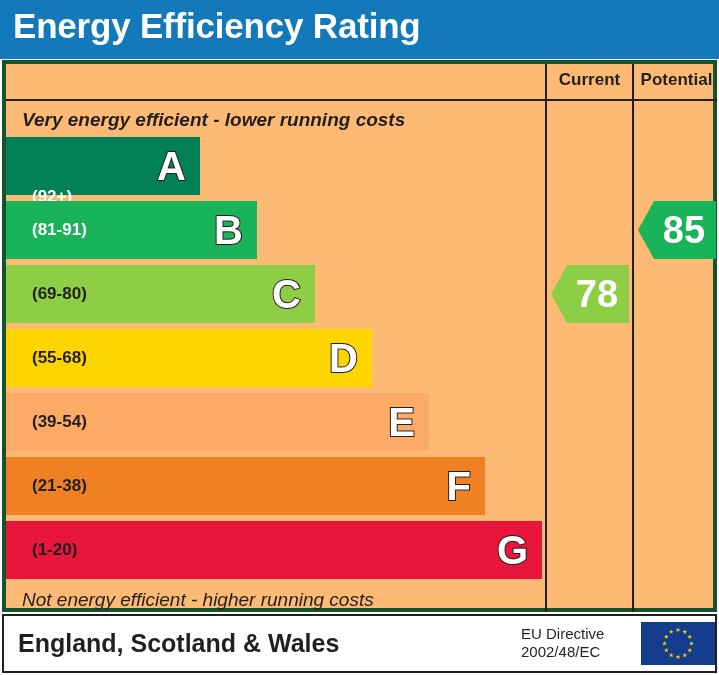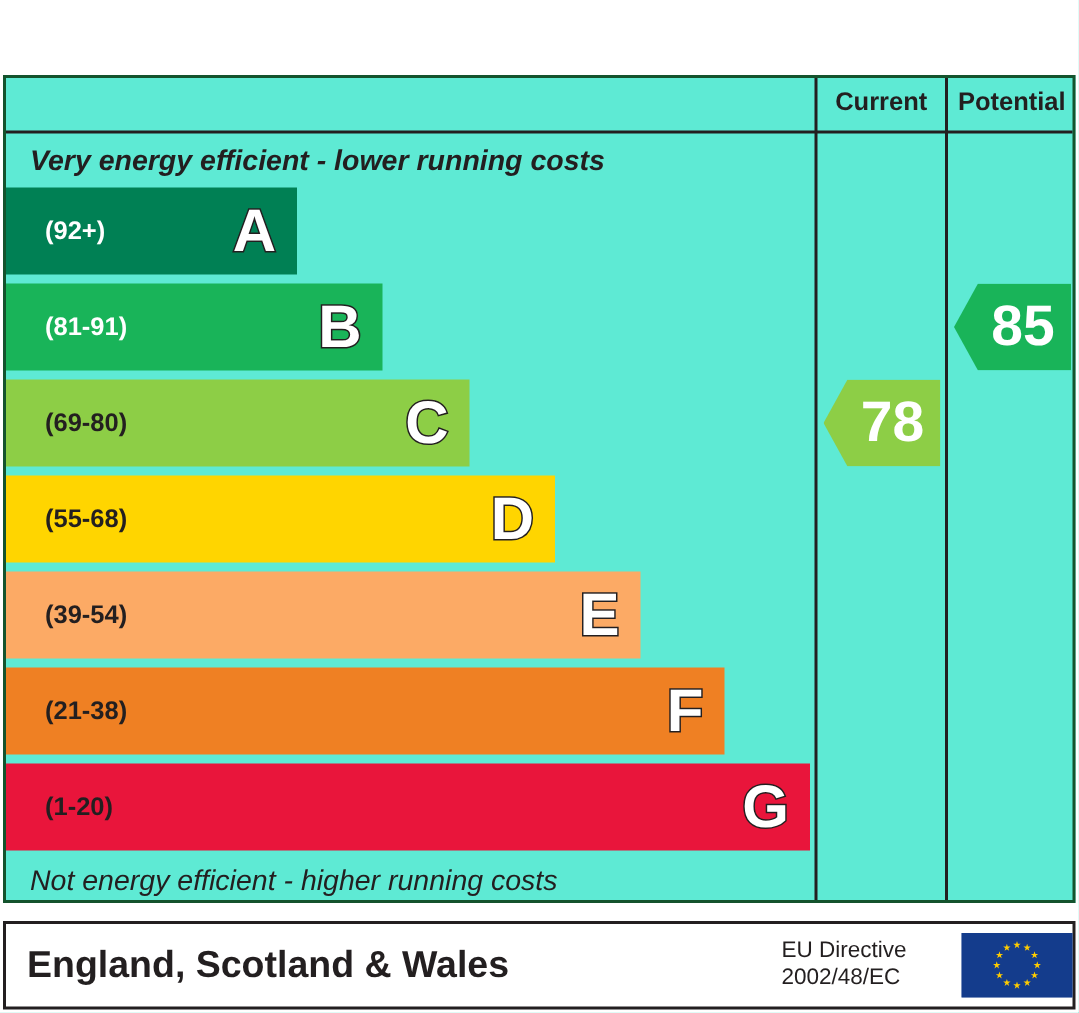--- a/index.html
+++ b/index.html
@@ -33,25 +33,25 @@
     font-size: 35px;
     font-weight: bold;
     color: #ffffff;
     letter-spacing: -0.2px;
     white-space: nowrap;
   }
 
   
   .frame {
     position: absolute;
-    left: 2px; top: 50px;
+    left: 2px; top: 60px;
     width: 715px; height: 552px;
-    border: 2px solid #14532d;
-    box-sizing: border-box;
-    background: #5eead4;
+    border: 4px solid #14532d;
+    box-sizing: border-box;
+    background: #fdba74;
   }
 
   
   .vline {
     position: absolute;
     top: 0;
     width: 2px;
     background: #231f20;
   }
   .vline.c1 { left: 539px; height: 548px; }
@@ -175,36 +175,39 @@
     background: #143c8c;
     overflow: hidden;
   }
   .eu-flag svg { display: block; }
 </style>
 </head>
 <body>
 
 <div id="epc">
 
+  <div class="title-bar">
+    <div class="title-text">Energy Efficiency Rating</div>
+  </div>
 
   <div class="frame">
 
     <div class="vline c1"></div>
     <div class="vline c2"></div>
     <div class="hline-head"></div>
 
     <div class="col-head current">Current</div>
     <div class="col-head potential">Potential</div>
 
     <div class="caption top">Very energy efficient - lower running costs</div>
     <div class="caption bottom">Not energy efficient - higher running costs</div>
 
     <div class="bands">
         <div class="band" style="top: 0px; width: 194px; background: rgb(0, 128, 84);">
-          <span class="band-range" style="color: rgb(255, 255, 255);">(92+)</span>
+          <span class="band-range" style="color: rgb(255, 255, 255); margin-top: 31px;">(92+)</span>
           <span class="band-letter">A</span>
         </div>
         <div class="band" style="top: 64px; width: 251px; background: rgb(25, 180, 89); padding-left: 27px;">
           <span class="band-range" style="color: rgb(255, 255, 255);">(81-91)</span>
           <span class="band-letter">B</span>
         </div>
         <div class="band" style="top: 128px; width: 309px; background: rgb(141, 206, 70);">
           <span class="band-range" style="color: rgb(35, 31, 32);">(69-80)</span>
           <span class="band-letter">C</span>
         </div>

